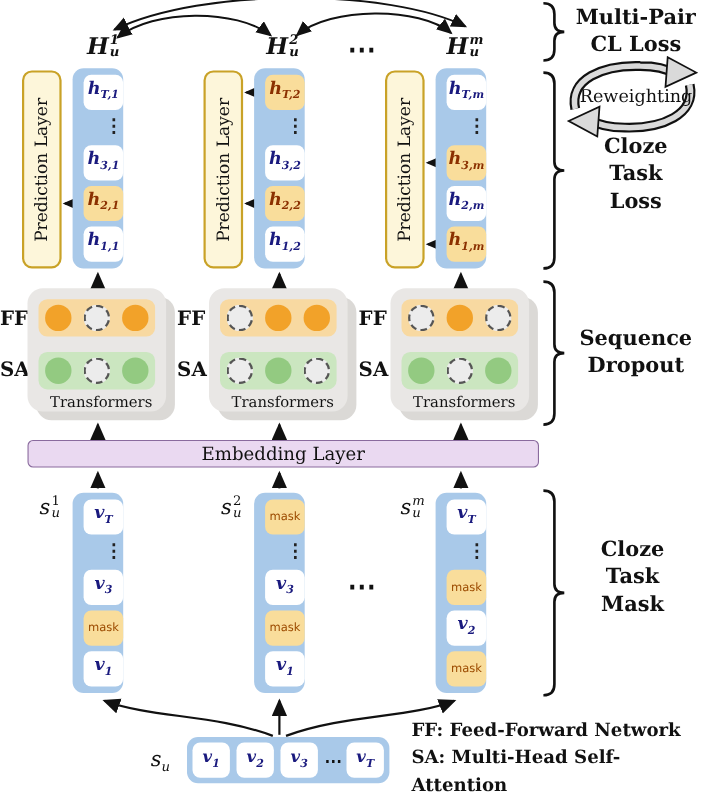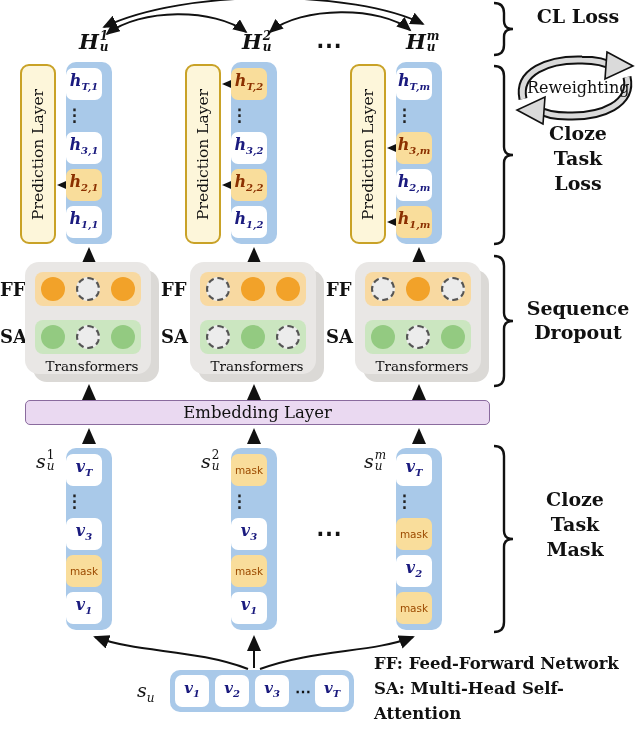--- a/index.html
+++ b/index.html
@@ -17,21 +17,21 @@
   .topdots { position:absolute; font-weight:bold; font-size:26px; color:#111; letter-spacing:1px; }
 
   
   .pred { position:absolute; top:64px; width:36px; height:180px; background:#fdf6da;
           border:2px solid #c9a227; border-radius:9px; box-sizing:border-box;
           display:flex; align-items:center; justify-content:center; }
   .pred span { writing-mode:vertical-rl; transform:rotate(180deg); font-size:15.5px; color:#111; }
 
   
   .vcol { position:absolute; width:46px; height:182px; background:#a9c9e9; border-radius:10px;
-          display:flex; flex-direction:column; align-items:flex-start; padding:6px 0; gap:5px;
+          display:flex; flex-direction:column; align-items:flex-end; padding:6px 0; gap:5px;
           box-sizing:border-box; }
   .cellbox { width:36px; height:32px; background:#ffffff; border-radius:7px; flex:none;
              display:flex; align-items:center; justify-content:center; }
   .cellbox.masked { background:#f9dd9b; }
   .hv { font-style:italic; font-weight:bold; color:#1a1a7e; font-size:16px; line-height:16px; }
   .hv sub { font-size:10px; }
   .cellbox.masked .hv { color:#8b3000; }
   .masktext { font-family:"DejaVu Sans", sans-serif; font-size:10.5px; color:#9c4b00; }
   .dotsv { height:22px; flex:none; font-weight:bold; font-size:17px; line-height:20px; color:#222; }
 
@@ -374,20 +374,21 @@
       </div>
   </div>
 
   <div class="legend">
     <div>FF: Feed-Forward Network</div>
     <div>SA: Multi-Head Self-Attention</div>
     <div><span>: Random Dropout Mask</span></div>
   </div>
 
   <div class="rtext" style="left:518px; top:4px; width:120px;">
+    <div>Multi-Pair</div>
     <div>CL Loss</div>
   </div>
   <div class="reweight">Reweighting</div>
   <div class="rtext" style="left:530px; top:121px; width:96px; line-height:25px;">
     <div>Cloze</div>
     <div>Task</div>
     <div>Loss</div>
   </div>
   <div class="rtext" style="left:520px; top:296px; width:116px;">
     <div>Sequence</div>

